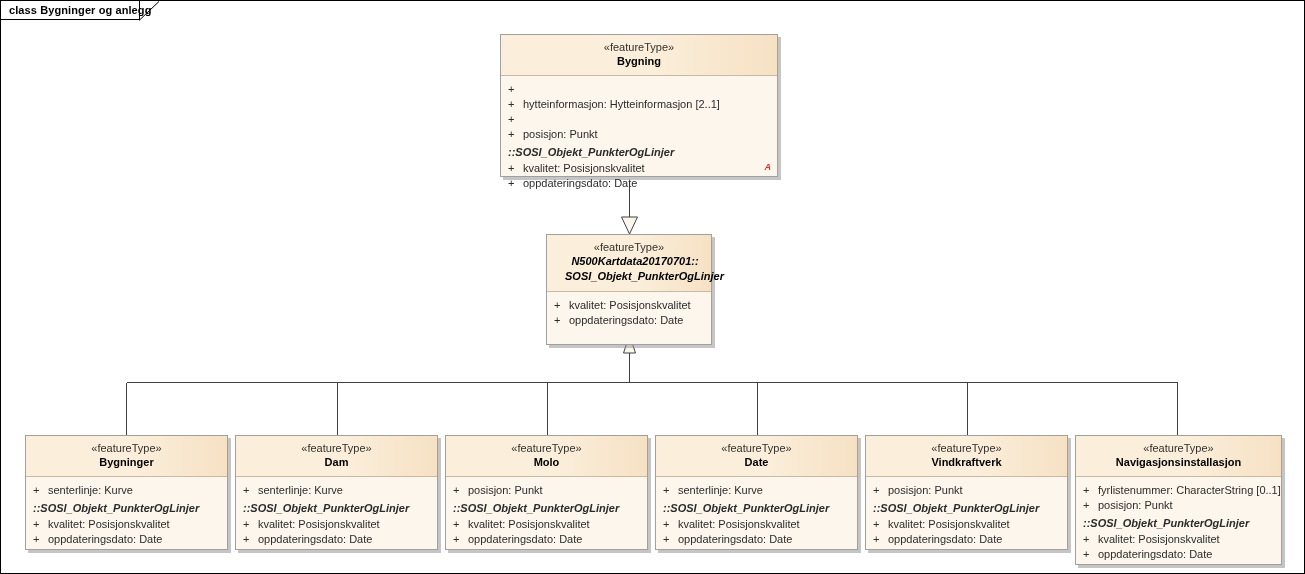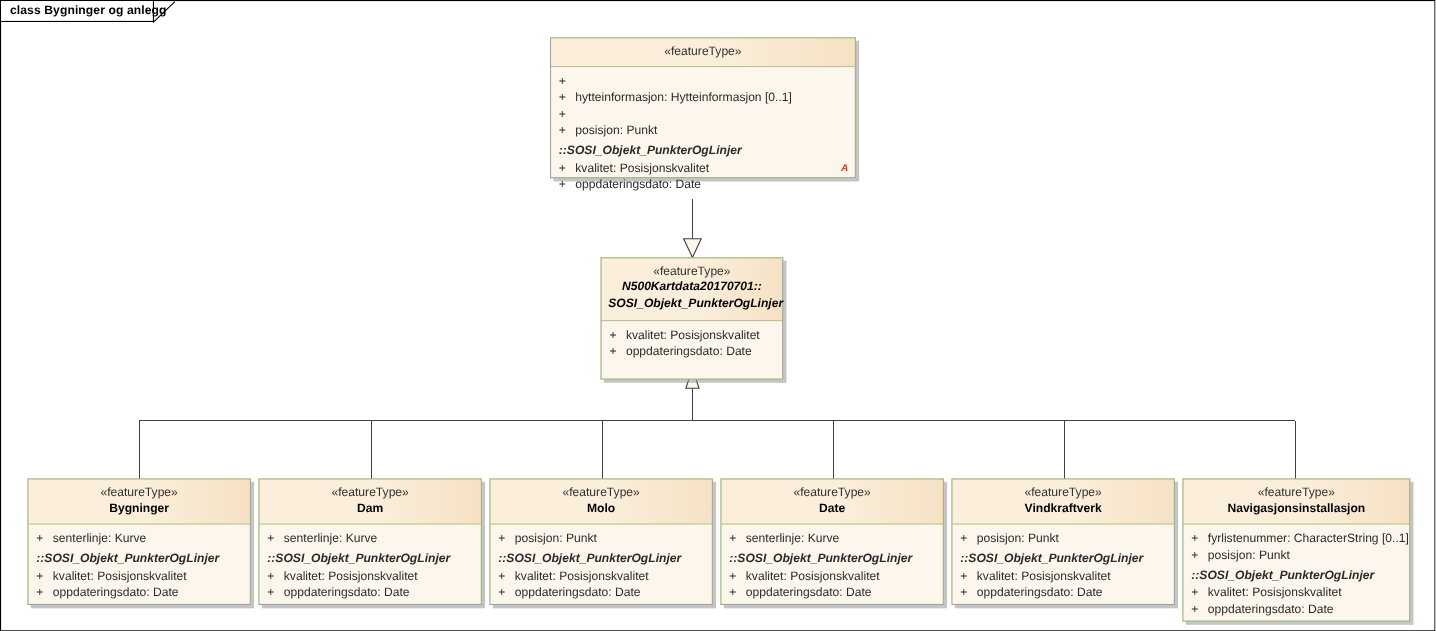--- a/index.html
+++ b/index.html
@@ -53,21 +53,21 @@
     height: 20px;
     z-index: 6;
     pointer-events: none;
   }
 
   
   .uml-class {
     position: absolute;
     box-sizing: border-box;
     border: 1px solid #a0a0a0;
-    background: #bef264;
+    background: #84cc16;
     box-shadow: 3px 3px 0 0 rgba(150,150,150,0.55);
     z-index: 3;
   }
   .uml-header {
     box-sizing: border-box;
     border-bottom: 1px solid #c8b9a4;
     background: linear-gradient(to right, #fbeedb 0%, #fbeeda 55%, #f6e1c4 100%);
     text-align: center;
     padding: 5px 6px 6px 6px;
   }
@@ -79,20 +79,21 @@
   }
   .class-name {
     font-size: 11px;
     font-weight: bold;
     color: #000000;
     line-height: 15px;
     white-space: nowrap;
   }
   .class-name.abstract {
     font-style: italic;
+    margin-left: 12px;
   }
   .uml-body {
     position: relative;
     box-sizing: border-box;
     background: #fdf6ec;
     padding: 6px 0 6px 0;
   }
   .attr-row {
     display: flex;
     align-items: flex-start;
@@ -171,28 +172,29 @@
     </g>
 
     <polygon points="628.5,233 620.5,216 636.5,216" fill="#fdf6ec" stroke="#404040" stroke-width="1"></polygon>
 
     <polygon points="628.5,334 622.5,352 634.5,352" fill="#fdf6ec" stroke="#404040" stroke-width="1"></polygon>
   </svg>
 
   <div class="uml-class" style="left:499px; top:33px; width:278px;">
     <div class="uml-header">
       <div class="stereotype">«featureType»</div>
+      <div class="class-name">Bygning</div>
     </div>
     <div class="uml-body" style="height:100px;">
       <div class="attr-row">
         <span class="attr-vis">+</span>
       </div>
       <div class="attr-row">
         <span class="attr-vis">+</span>
-        <span class="attr-text">hytteinformasjon: Hytteinformasjon [0..1]</span>
+        <span class="attr-text">hytteinformasjon: Hytteinformasjon [2..1]</span>
       </div>
       <div class="attr-row">
         <span class="attr-vis">+</span>
       </div>
       <div class="attr-row">
         <span class="attr-vis">+</span>
         <span class="attr-text">posisjon: Punkt</span>
       </div>
       <div class="inherited-label">::SOSI_Objekt_PunkterOgLinjer</div>
       <div class="attr-row">

